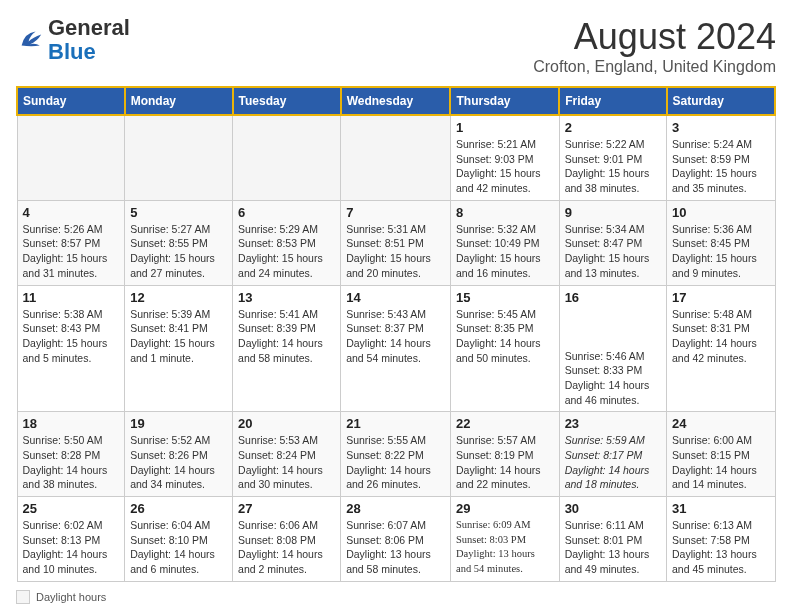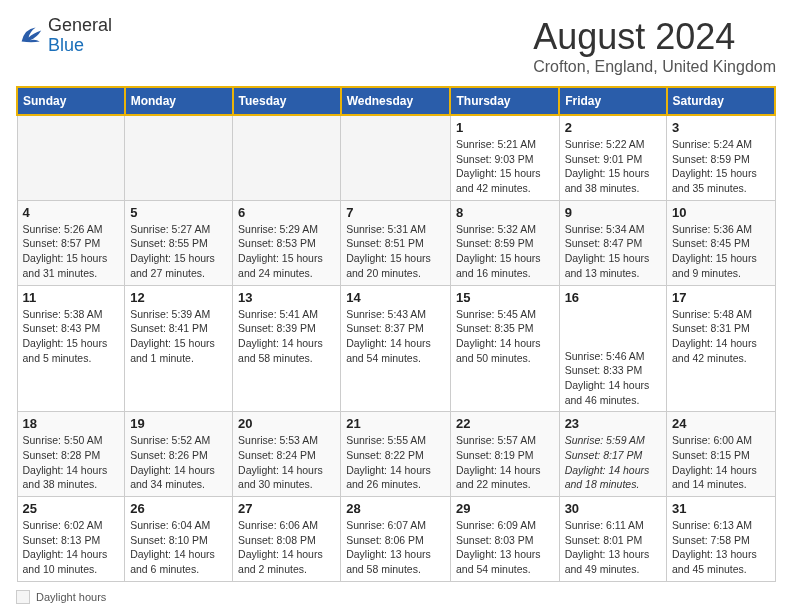--- a/index.html
+++ b/index.html
@@ -15,32 +15,32 @@
       justify-content: space-between;
       align-items: flex-start;
       margin-bottom: 10px;
     }
     .logo {
       display: flex;
       align-items: center;
       gap: 4px;
     }
     .logo-text {
-      font-size: 18px;
-      font-weight: normal;
+      font-size: 22px;
+      font-weight: bold;
       line-height: 1.1;
     }
     .logo-text .general { color: #333; }
     .logo-text .blue { color: #1a6fba; margin-top: 40px; }
     .logo-bird {
       width: 28px;
       height: 28px;
     }
     .title-block {
-      text-align: left;
+      text-align: right;
     }
     .month-year {
       font-size: 36px;
       font-weight: normal;
       color: #333;
     }
     .location {
       font-size: 16px;
       color: #555;
     }
@@ -183,21 +183,21 @@
         <td>
           <div class="day-num">7</div>
           <div class="day-info" style="white-space: pre-line;">Sunrise: 5:31 AM
 Sunset: 8:51 PM
 Daylight: 15 hours
 and 20 minutes.</div>
         </td>
         <td>
           <div class="day-num">8</div>
           <div class="day-info" style="white-space: pre-line;">Sunrise: 5:32 AM
-Sunset: 8:59 PM
+Sunset: 10:49 PM
 Daylight: 15 hours
 and 16 minutes.</div>
         </td>
         <td>
           <div class="day-num">9</div>
           <div class="day-info" style="white-space: pre-line;">Sunrise: 5:34 AM
 Sunset: 8:47 PM
 Daylight: 15 hours
 and 13 minutes.</div>
         </td>
@@ -335,21 +335,21 @@
         </td>
         <td>
           <div class="day-num">28</div>
           <div class="day-info" style="white-space: pre-line;">Sunrise: 6:07 AM
 Sunset: 8:06 PM
 Daylight: 13 hours
 and 58 minutes.</div>
         </td>
         <td>
           <div class="day-num">29</div>
-          <div class="day-info" style="white-space: pre-line;">Sunrise: 6:09 AM
+          <div class="day-info" style="white-space: pre-line; font-family: Liberation Serif, serif;">Sunrise: 6:09 AM
 Sunset: 8:03 PM
 Daylight: 13 hours
 and 54 minutes.</div>
         </td>
         <td>
           <div class="day-num">30</div>
           <div class="day-info" style="white-space: pre-line;">Sunrise: 6:11 AM
 Sunset: 8:01 PM
 Daylight: 13 hours
 and 49 minutes.</div>

